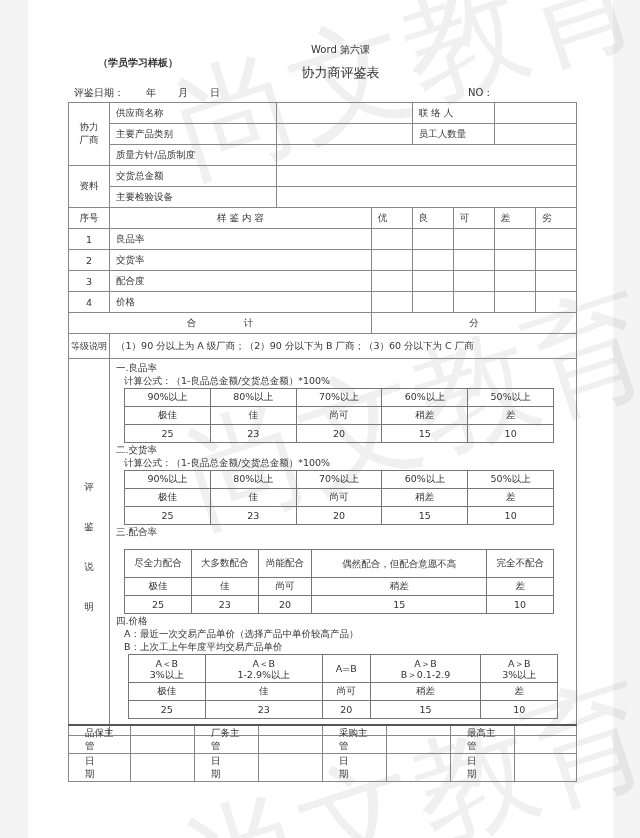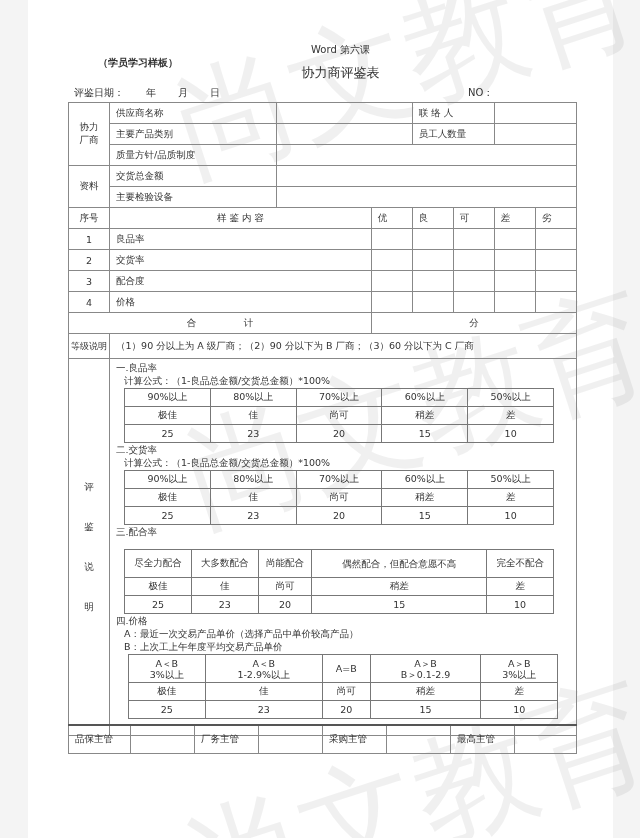--- a/index.html
+++ b/index.html
@@ -18,21 +18,21 @@
   table{border-collapse:collapse;}
   .main{position:absolute;left:40px;top:102px;width:509px;font-size:9.5px;}
   .main td{border:1px solid #888;height:20px;padding:0 6px;}
   .c{text-align:center;}
   .sub{width:100%;font-size:9.5px;margin-left:0;}
   .sub td{border:1px solid #777;height:17px;text-align:center;padding:0;}
   .sec-title{font-size:9.5px;margin:1px 0 0 0;}
   .formula{font-size:9.5px;margin-left:8px;}
   .subwrap{margin-left:8px;width:430px;}
   .sign{position:absolute;left:40px;top:724px;width:509px;font-size:9.5px;border-top:2px solid #555;}
-  .sign td{border:1px solid #888;height:27px;padding:0 6px;}
+  .sign td{border:1px solid #888;height:27px;padding:0 16px;}
   .eval-cell{padding:2px 6px 2px 6px !important;vertical-align:top;height:auto !important;}
 </style>
 </head>
 <body>
 
 <div class="page">
   <div class="watermark wm1">尚文教育</div>
   <div class="watermark wm2">尚文教育</div>
   <div class="watermark wm3">尚文教育</div>
 
@@ -290,15 +290,25 @@
         <tr>
       <td>品保主管</td>
           <td></td>
       <td>厂务主管</td>
           <td></td>
       <td>采购主管</td>
           <td></td>
       <td>最高主管</td>
           <td></td>
     </tr>
+    <tr>
+      <td>日　　期</td>
+          <td></td>
+      <td>日　　期</td>
+          <td></td>
+      <td>日　　期</td>
+          <td></td>
+      <td>日　　期</td>
+          <td></td>
+    </tr>
   </tbody>
     </table>
 </div>
 
 </body></html>

